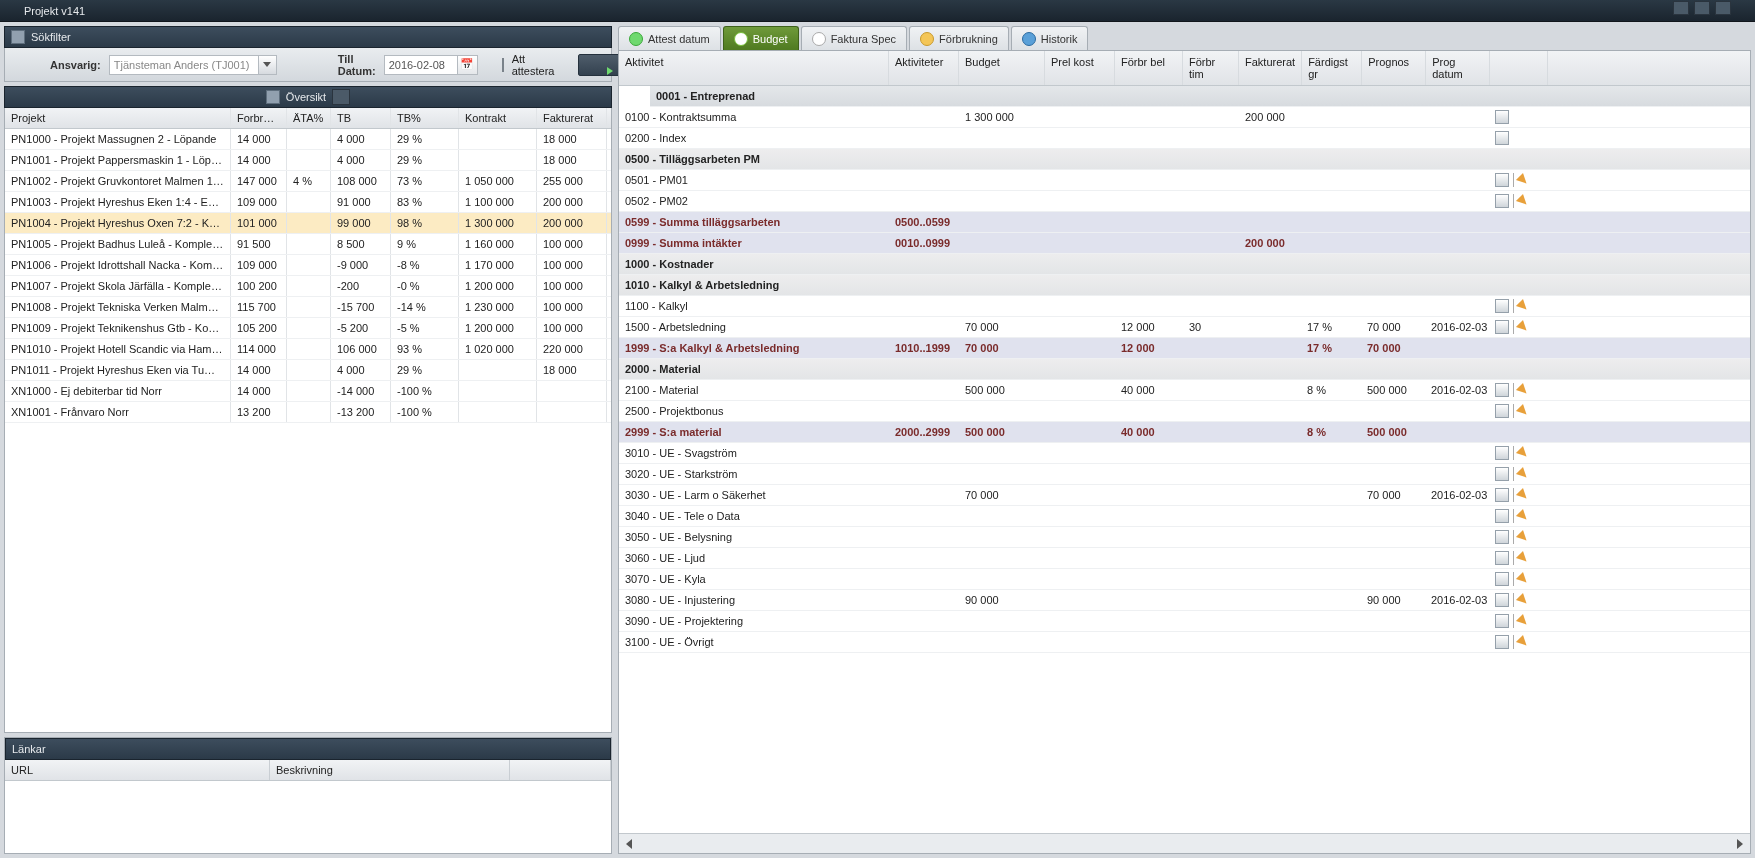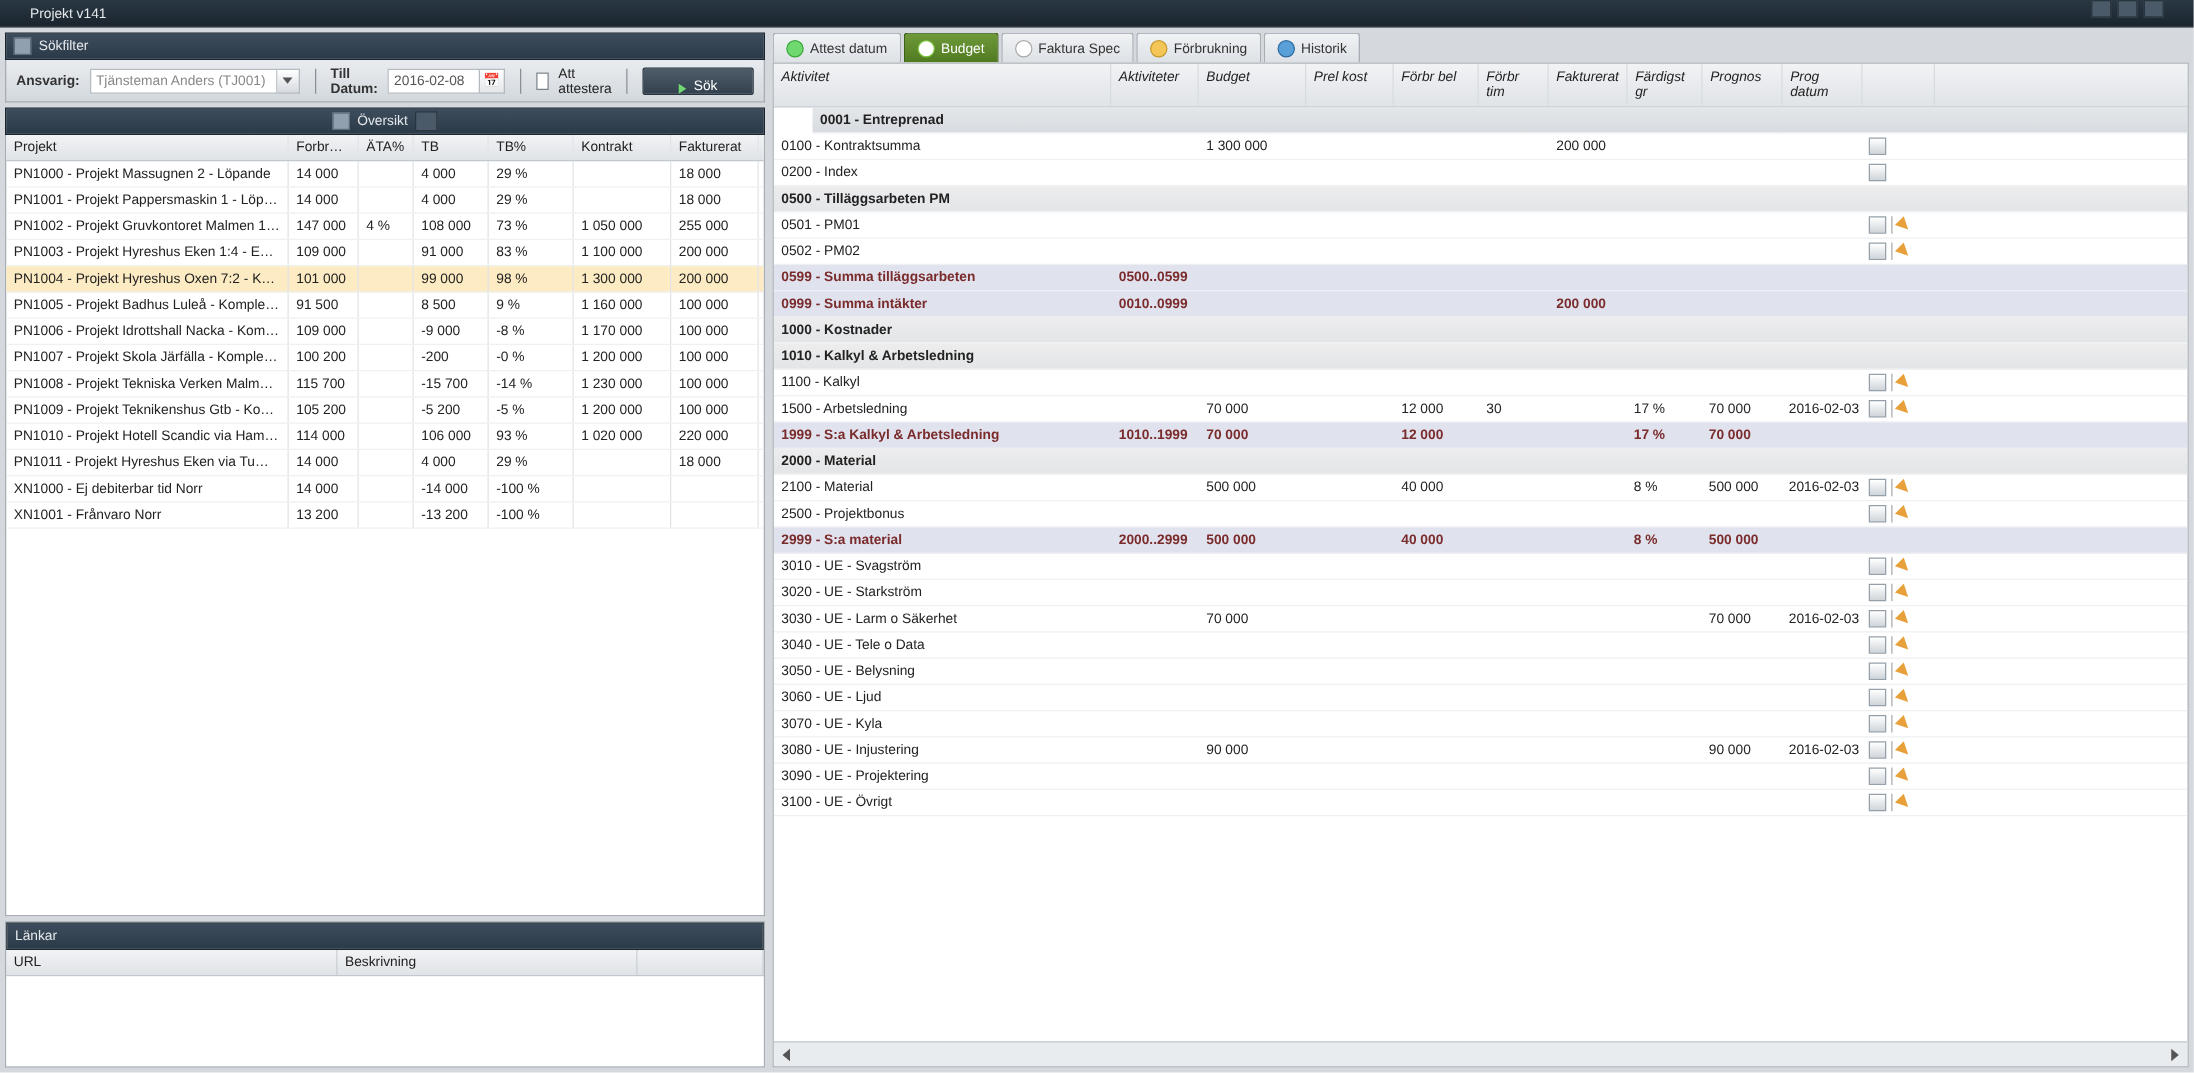--- a/index.html
+++ b/index.html
@@ -6,21 +6,21 @@
 body { background: #d5d9de; font-size: 11px; color: #222; overflow: hidden; }
 
 .titlebar { background: linear-gradient(#2a3844,#1a242e); color: #e6e9ec; height: 22px; line-height: 22px; padding: 0 24px; display:flex; justify-content:space-between; border-bottom:1px solid #11161c;}
 .titlebar .win-controls span { display:inline-block; width:16px; height:14px; background:#4a5a68; margin-left:2px; border:1px solid #2a343e;}
 
 .panel-hdr { background: linear-gradient(#3d4d5d,#2b3a48); color:#e6e9ec; height:22px; line-height:22px; padding:0 6px; border:1px solid #1a242e; display:flex; align-items:center; gap:6px;}
 .panel-hdr .icon-sq { width:14px; height:14px; background:#91a0af; border:1px solid #5e6e7d; }
 
 .filter-bar { background: linear-gradient(#e9ecef,#d3d8dd); height:34px; border:1px solid #a6adb4; border-top:none; display:flex; align-items:center; gap:8px; padding:0 8px;}
 .sep { width:1px; height:20px; background:#8a9096; margin:0 4px;}
-.lbl { font-weight:bold; color:#333;}
+.lbl { font-weight:bold; color:#333;margin-left:37px;}
 .input { background:#fff; border:1px solid #b4bac0; height:20px; padding:2px 4px; font-size:11px; color:#555;}
 .combo { display:flex; }
 .combo .arrow { width:18px; height:20px; background:linear-gradient(#fff,#d6dadf); border:1px solid #b4bac0; border-left:none; display:flex;align-items:center;justify-content:center;}
 .datebox { display:flex; }
 .datebox .cal { width:20px;height:20px; background:linear-gradient(#fff,#e4e7ea); border:1px solid #b4bac0; border-left:none; display:flex;align-items:center;justify-content:center;}
 .chk { width:14px;height:14px; border:1px solid #7a828a; background:#fff;}
 .btn { background:linear-gradient(#4f5d6b,#33414f); color:#fff; border:1px solid #25313d; height:22px; padding:0 28px; display:flex; align-items:flex-end; gap:6px; border-radius:2px;}
 .btn .arrow-icon{width:0;height:0;border-left:6px solid #6fd96f;border-top:4px solid transparent;border-bottom:4px solid transparent;}
 
 .main { display:flex; gap:6px; padding:4px; height: calc(100vh - 22px);}
@@ -47,21 +47,21 @@
 .tab{background:linear-gradient(#f0f2f4,#dde1e5);border:1px solid #a6adb4;border-bottom:none;height:24px;padding:0 10px;display:flex;align-items:center;gap:5px;border-radius:3px 3px 0 0;margin-right:2px;color:#333;}
 .tab.active{background:linear-gradient(#6f9a3a,#4f7a20);color:#fff;border-color:#3e611a;}
 .tab-icon{width:14px;height:14px;border-radius:7px;}
 .ic-green{background:#6fd96f;border:1px solid #3aa83a;}
 .ic-gear{background:#fff;border:1px solid #78c03a;}
 .ic-doc{background:#fff;border:1px solid #aaa;}
 .ic-orange{background:#f4c657;border:1px solid #c89a2e;}
 .ic-blue{background:#5aa0d8;border:1px solid #2d6ba0;}
 
 .budget-grid{flex:1;background:#fff;border:1px solid #a6adb4;display:flex;flex-direction:column;overflow:hidden;}
-.bhd{display:flex;background:linear-gradient(#f1f3f5,#e0e3e7);border-bottom:1px solid #c2c8cd;font-style:italic;}
+.bhd{display:flex;background:linear-gradient(#f1f3f5,#e0e3e7);border-bottom:1px solid #c2c8cd;}
 .bhd div{padding:5px 6px;border-right:1px solid #d7dbdf;font-size:11px;}
 .b-akt{flex:0 0 270px;} .b-aktv{flex:0 0 70px;} .b-bud{flex:0 0 86px;} .b-prel{flex:0 0 70px;} .b-fbel{flex:0 0 68px;} .b-ftim{flex:0 0 56px;} .b-fak{flex:0 0 62px;} .b-fgr{flex:0 0 60px;} .b-prog{flex:0 0 64px;} .b-pdat{flex:0 0 64px;} .b-act{flex:0 0 58px;}
 .bbody{flex:1;overflow-y:scroll;}
 .brow{display:flex;border-bottom:1px solid #eef0f2;min-height:21px;align-items:center;}
 .brow > div{padding:3px 6px;overflow:hidden;white-space:nowrap;}
 .brow.h1{background:linear-gradient(#e4e7ea,#d7dbdf);font-weight:bold;margin-left:31px;}
 .brow.h2{background:linear-gradient(#ededee,#e3e5e7);font-weight:bold;}
 .brow.sum{background:#e0e2ee;color:#7a2b2b;font-weight:bold;}
 .tools{display:flex;gap:4px;align-items:center;}
 .tool{width:14px;height:14px;}

